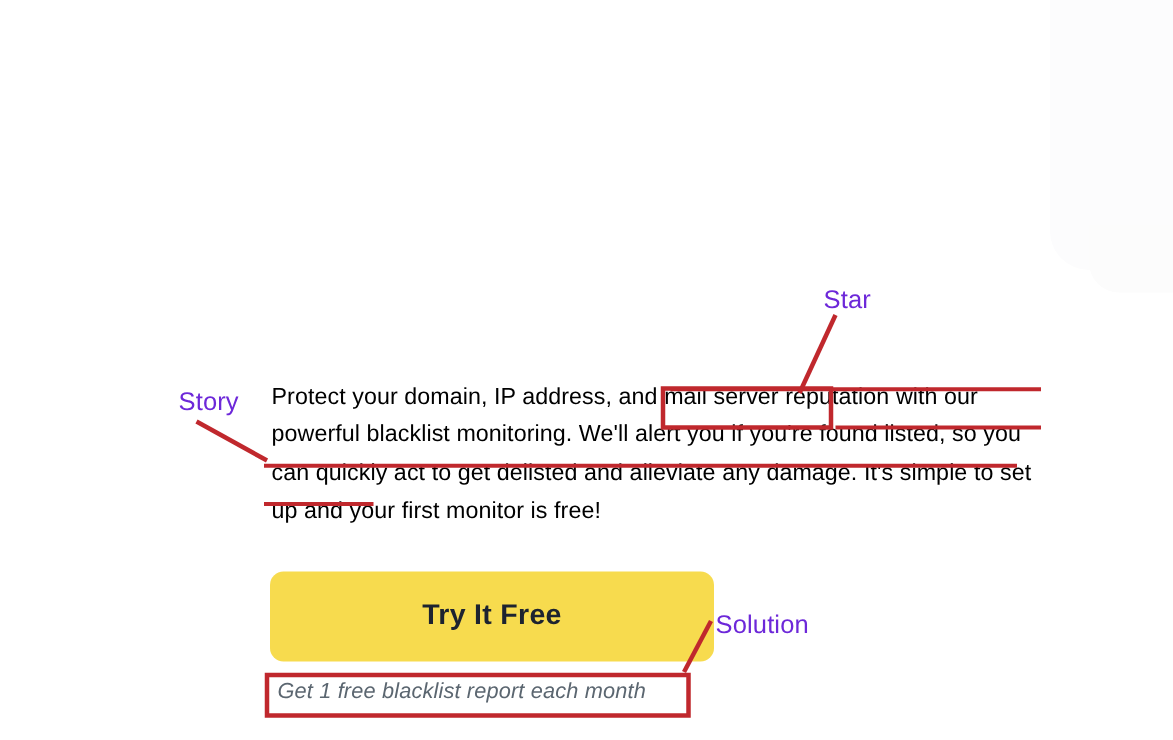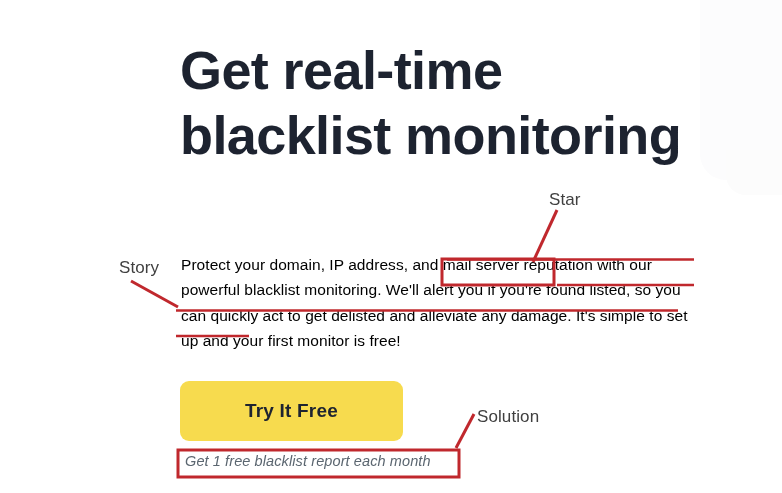--- a/index.html
+++ b/index.html
@@ -62,21 +62,21 @@
     line-height: 25.5px;
     color: #000000;
     letter-spacing: 0.05px;
   }
 
   
   .cta-button {
     position: absolute;
     left: 180px;
     top: 381px;
-    width: 223px;
+    width: 296px;
     height: 60px;
     background: #f7db4e;
     border: none;
     border-radius: 9px;
     font-family: "Liberation Sans", sans-serif;
     font-size: 19px;
     font-weight: 700;
     color: #1d2330;
     letter-spacing: 0.2px;
     cursor: pointer;
@@ -99,39 +99,38 @@
   .anno-svg {
     position: absolute;
     left: 0;
     top: 0;
     width: 782px;
     height: 493px;
     pointer-events: none;
   }
   .anno-label {
     position: absolute;
-    color: #404040;
+    color: #6d28d9;
     font-size: 17px;
     font-family: "Liberation Sans", sans-serif;
     white-space: nowrap;
     letter-spacing: 0.1px;
   }
   .anno-label.story  { left: 119px; top: 258px; }
   .anno-label.star   { left: 549px; top: 190px; }
   .anno-label.solution { left: 477px; top: 407px; text-align: right; }
 </style>
 </head>
 <body>
 
 <div id="screen">
 
   <div class="bg-panel"></div>
   <div class="bg-panel2"></div>
 
-  <h1 class="headline">Get real-time blacklist monitoring</h1>
 
   <p class="paragraph">Protect your domain, IP address, and mail server reputation with our powerful blacklist monitoring. We'll alert you if you're found listed, so you can quickly act to get delisted and alleviate any damage. It's simple to set up and your first monitor is free!</p>
 
   <button class="cta-button">Try It Free</button>
 
   <div class="subnote">Get 1 free blacklist report each month</div>
 
   <svg class="anno-svg" viewBox="0 0 782 493" xmlns="http://www.w3.org/2000/svg">
 
     <line x1="447" y1="259.5" x2="694" y2="259.5" stroke="#c0282d" stroke-width="2.6"></line>

